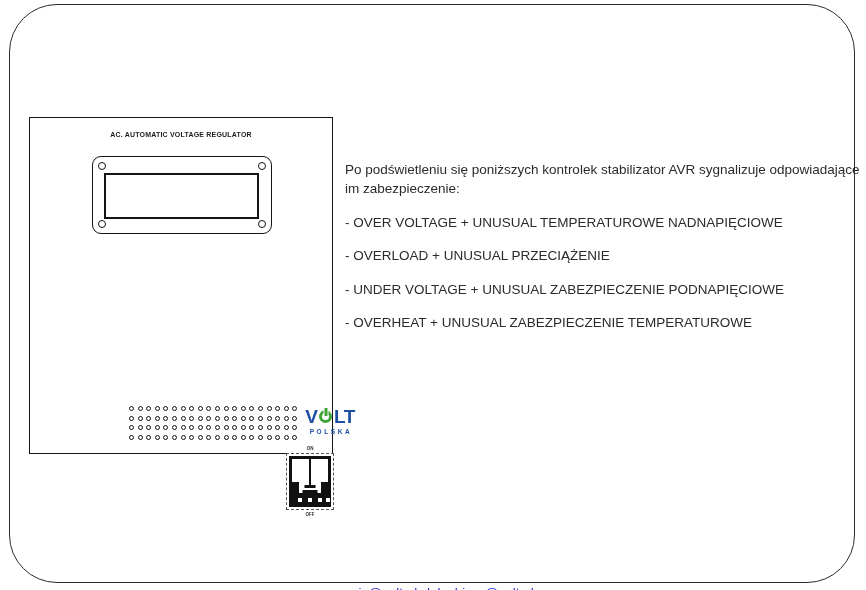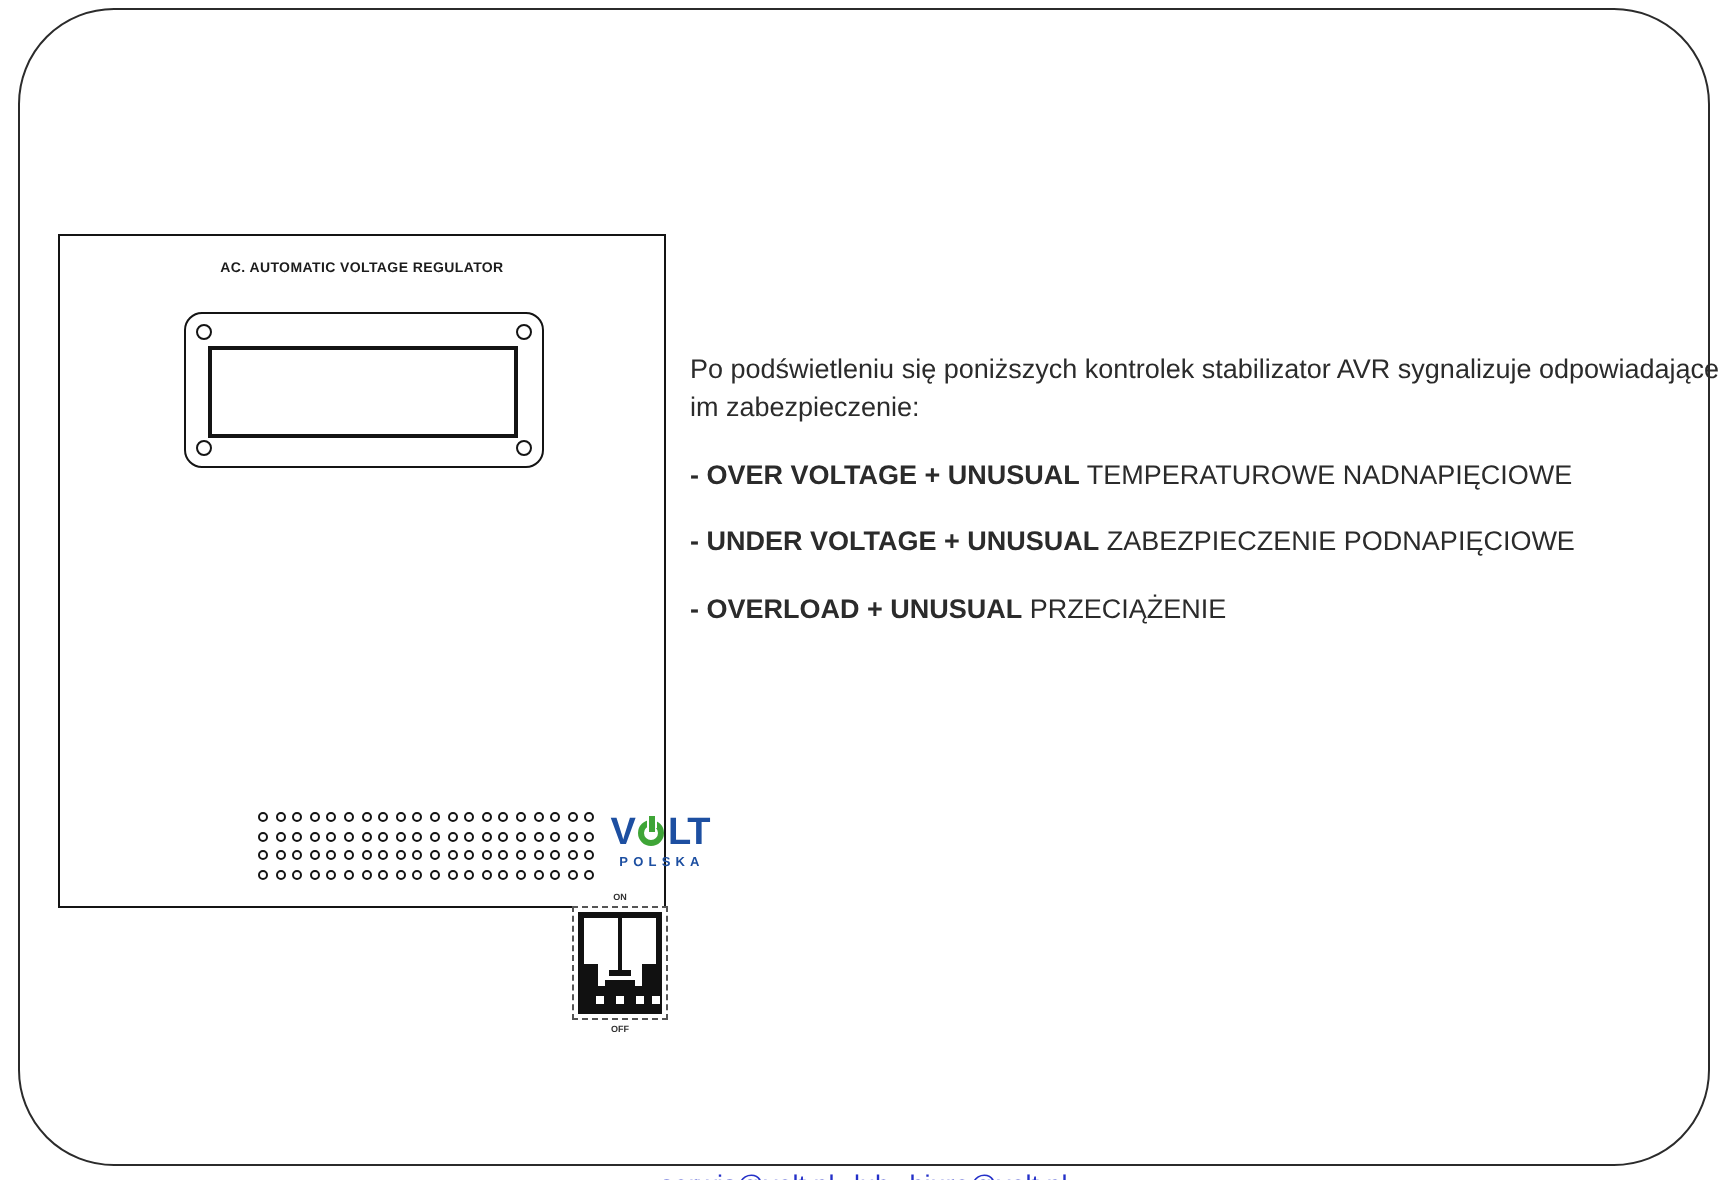--- a/index.html
+++ b/index.html
@@ -59,25 +59,25 @@
               font-weight:bold; font-size:19px; line-height:17px; letter-spacing:-0.5px; }
   .logo-blue { color:#1d4fa1; }
   .pwr { position:relative; display:inline-block; width:13px; height:13px; margin:0 1.5px 0 2px; }
   .pwr-ring { position:absolute; inset:0; border:3.2px solid #3fa537; border-radius:50%; }
   .pwr-gap  { position:absolute; top:-1px; left:50%; transform:translateX(-50%); width:5px; height:5px; background:#fff; }
   .pwr-stem { position:absolute; top:-2.5px; left:50%; transform:translateX(-50%); width:3px; height:8px; background:#3fa537; }
   .logo-sub { margin-top:1px; font-size:6.5px; font-weight:bold; letter-spacing:2.6px;
               color:#1d4fa1; text-indent:2px; }
 
   
-  .instructions { position:absolute; left:345px; top:176px; width:520px;
+  .instructions { position:absolute; left:345px; top:161px; width:520px;
                   font-size:13.5px; color:#2b2b2b; }
   .intro { line-height:18.5px; margin-bottom:4px; }
   .item { margin-top:15.5px; white-space:nowrap; line-height:18px; }
-  .item b { font-weight:bold; }
+  .item b { font-weight:normal; }
 
   
   .footer-partial { position:absolute; left:330px; top:585px; font-size:13.5px;
                     color:#2430c8; white-space:nowrap; word-spacing:6px; }
 </style>
 </head>
 <body>
 
 <div class="page-frame"></div>
 
@@ -209,22 +209,26 @@
 </div>
 
 <div class="instructions">
   <div class="intro">Po podświetleniu się poniższych kontrolek stabilizator AVR sygnalizuje odpowiadające im zabezpieczenie:</div>
 
   <div class="item">
     <b>- OVER VOLTAGE + UNUSUAL</b>
     <span>TEMPERATUROWE NADNAPIĘCIOWE</span>
   </div>
   <div class="item">
+    <b>- OVERLOAD + UNUSUAL</b>
+    <span>PRZECIĄŻENIE</span>
+  </div>
+  <div class="item">
     <b>- UNDER VOLTAGE + UNUSUAL</b>
     <span>ZABEZPIECZENIE PODNAPIĘCIOWE</span>
   </div>
   <div class="item">
-    <b>- OVERLOAD + UNUSUAL</b>
-    <span>PRZECIĄŻENIE</span>
+    <b>- OVERHEAT + UNUSUAL</b>
+    <span>ZABEZPIECZENIE TEMPERATUROWE</span>
   </div>
 </div>
 
 <div class="footer-partial">serwis@volt.pl lub biuro@volt.pl</div>
 
 </body></html>

